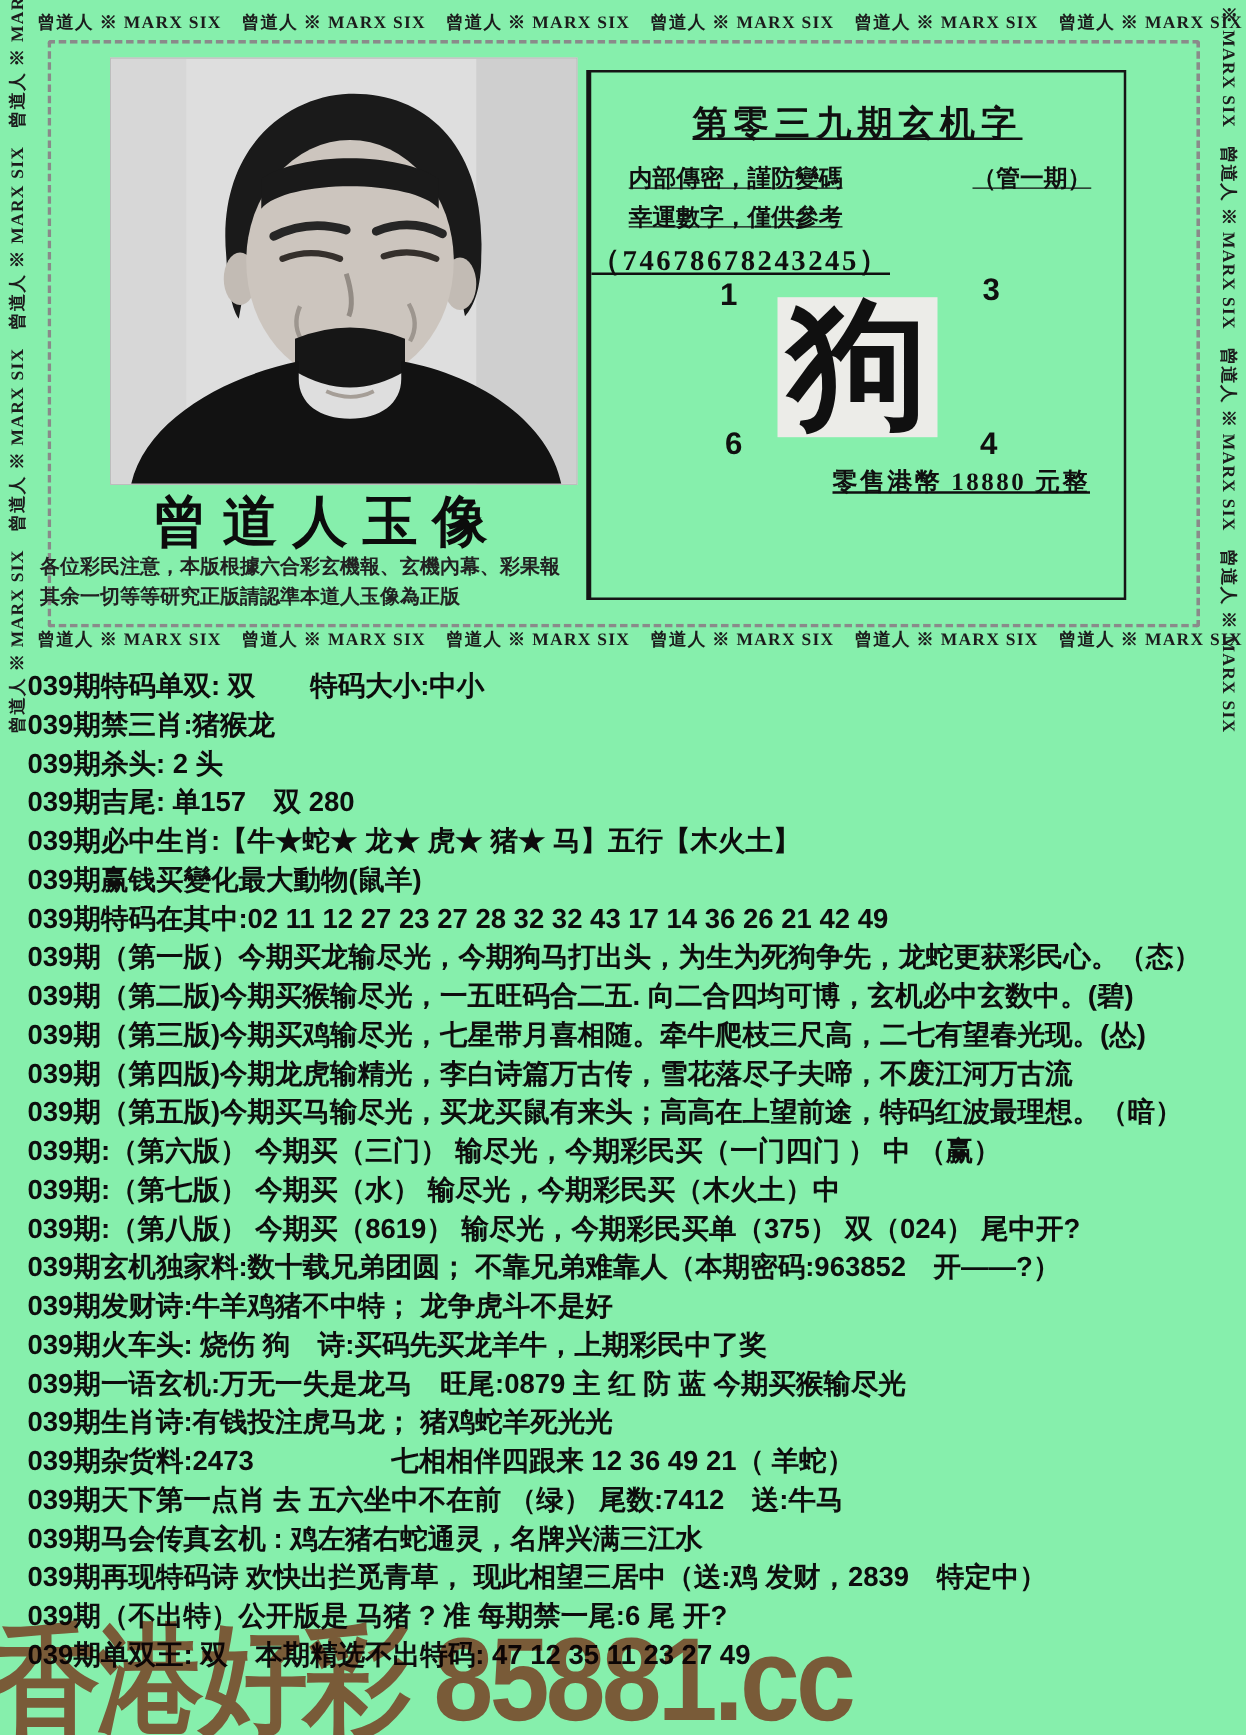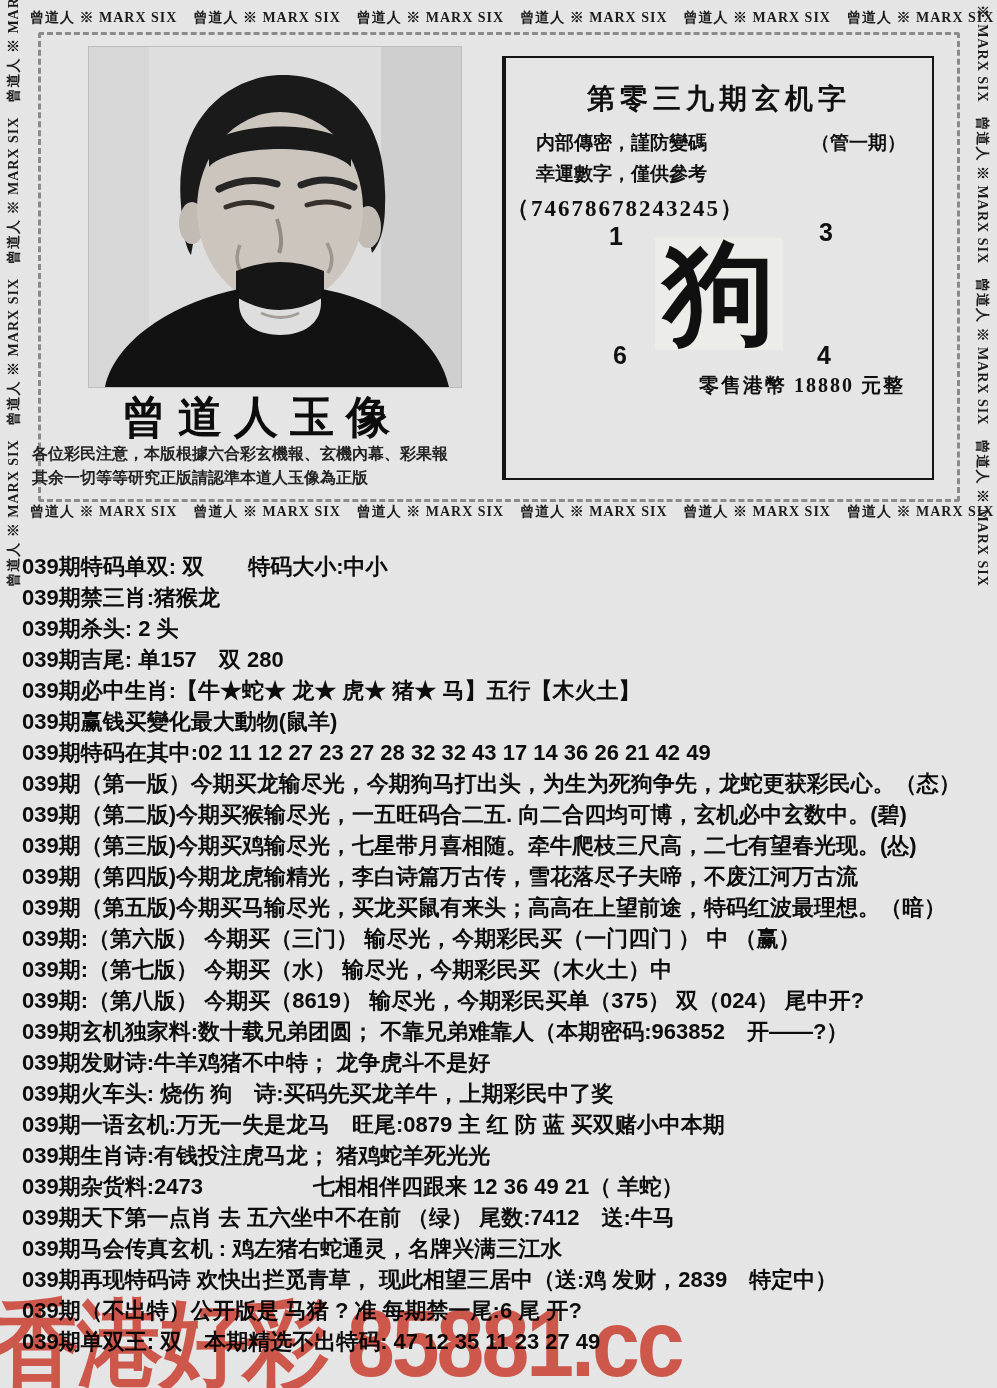--- a/index.html
+++ b/index.html
@@ -1,18 +1,18 @@
 <!DOCTYPE html>
 <html><head>
 <meta charset="utf-8">
 <style>
   html,body { margin:0; padding:0; background:#ffffff; }
   .page {
     position:relative; width:997px; height:1388px; overflow:hidden;
-    background:#e5e5e5; color:#111;
+    background:#86efac; color:#111;
     font-family:"Liberation Sans", sans-serif;
   }
 
   
   .btext {
     display:flex; gap:16px; white-space:nowrap;
     font-family:"Liberation Serif", serif; font-weight:bold;
     font-size:14px; letter-spacing:1px; color:#1c1c1c;
   }
   .btext-top    { position:absolute; top:9px;  left:30px; }
@@ -38,43 +38,44 @@
     font-weight:bold; font-size:44px; letter-spacing:12px; color:#0c0c0c;
   }
   .notes {
     position:absolute; left:32px; top:442px; width:440px;
     font-family:"Liberation Serif", serif; font-weight:bold;
     font-size:16px; line-height:24px; color:#222;
   }
 
   
   .panel {
-    position:absolute; left:502px; top:56px; width:432px; height:424px;
+    position:absolute; left:469px; top:56px; width:432px; height:424px;
     border:2px solid #151515; border-left-width:4px; box-sizing:border-box;
     font-family:"Liberation Serif", serif; font-weight:bold; color:#101010;
     overflow:hidden;
+    text-decoration:underline;
   }
   .panel-title { text-align:center; font-size:28px; letter-spacing:5px; margin-top:22px; }
   .panel-row1  { display:flex; justify-content:space-between; padding:12px 26px 0 30px; font-size:19px;gap:22px; }
   .panel-line2 { padding:5px 0 0 30px; font-size:19px; }
   .panel-number{ text-align:left; font-size:23px; padding-top:6px; letter-spacing:2px; }
   .dog-block   { position:relative; width:260px; height:140px; margin:2px auto 0; }
   .dog-char    { position:absolute; left:50%; top:50%; transform:translate(-50%,-52%);
                  font-size:112px; line-height:1; background:#ececે8; background:#ecece8; padding:0 8px; }
   .dog-n { position:absolute; font-family:"Liberation Sans", sans-serif; font-weight:bold; font-size:25px; }
   .c-tl { left:20px; top:-4px; }  .c-tr { right:16px; top:-8px; }
   .c-bl { left:24px; bottom:-4px;} .c-br { right:18px; bottom:-4px; }
   .panel-price { width:max-content; margin:6px 27px 0 auto; font-size:20px; letter-spacing:2px; }
   .poems { display:flex; padding:12px 6px 0 34px; font-size:14px; line-height:21px; }
   .poem  { display:flex; }
   .poem + .poem { margin-left:10px; }
   .poem-label { white-space:nowrap; margin-right:3px; }
 
   
-  .tips { position:absolute; left:22px; top:551px; width:962px; }
+  .tips { position:absolute; left:22px; top:533px; width:962px; }
   .tip  { font-size:22px; line-height:31px; height:31px; white-space:pre;
           font-weight:700; color:#0d0d0d; overflow:visible; }
 
   
   .watermark {
     position:absolute; left:-6px; top:1280px;
     font-size:86px; font-weight:bold; letter-spacing:-3px; white-space:nowrap;
     color:rgba(224,57,40,0.80); mix-blend-mode:multiply;
     transform:scaleY(1.10); transform-origin:left top;
     font-family:"Liberation Sans", sans-serif;
@@ -189,21 +190,21 @@
     <div class="tip">039期（第二版)今期买猴输尽光，一五旺码合二五. 向二合四均可博，玄机必中玄数中。(碧)</div>
     <div class="tip">039期（第三版)今期买鸡输尽光，七星带月喜相随。牵牛爬枝三尺高，二七有望春光现。(怂)</div>
     <div class="tip">039期（第四版)今期龙虎输精光，李白诗篇万古传，雪花落尽子夫啼，不废江河万古流</div>
     <div class="tip">039期（第五版)今期买马输尽光，买龙买鼠有来头；高高在上望前途，特码红波最理想。（暗）</div>
     <div class="tip">039期:（第六版） 今期买（三门） 输尽光，今期彩民买（一门四门 ） 中 （赢）</div>
     <div class="tip">039期:（第七版） 今期买（水） 输尽光，今期彩民买（木火土）中</div>
     <div class="tip">039期:（第八版） 今期买（8619） 输尽光，今期彩民买单（375） 双（024） 尾中开?</div>
     <div class="tip">039期玄机独家料:数十载兄弟团圆； 不靠兄弟难靠人（本期密码:963852　开——?）</div>
     <div class="tip">039期发财诗:牛羊鸡猪不中特； 龙争虎斗不是好</div>
     <div class="tip">039期火车头: 烧伤 狗　诗:买码先买龙羊牛，上期彩民中了奖</div>
-    <div class="tip">039期一语玄机:万无一失是龙马　旺尾:0879 主 红 防 蓝 买双赌小中本期</div>
+    <div class="tip">039期一语玄机:万无一失是龙马　旺尾:0879 主 红 防 蓝 今期买猴输尽光</div>
     <div class="tip">039期生肖诗:有钱投注虎马龙； 猪鸡蛇羊死光光</div>
     <div class="tip">039期杂货料:2473　　　　　七相相伴四跟来 12 36 49 21（ 羊蛇）</div>
     <div class="tip">039期天下第一点肖 去 五六坐中不在前 （绿） 尾数:7412　送:牛马</div>
     <div class="tip">039期马会传真玄机 : 鸡左猪右蛇通灵，名牌兴满三江水</div>
     <div class="tip">039期再现特码诗 欢快出拦觅青草， 现此相望三居中（送:鸡 发财，2839　特定中）</div>
     <div class="tip">039期（不出特）公开版是 马猪 ? 准 每期禁一尾:6 尾 开?</div>
     <div class="tip">039期单双王: 双　本期精选不出特码: 47 12 35 11 23 27 49</div>
   </div>
 
   <div class="watermark">香港好彩 85881.cc</div>

